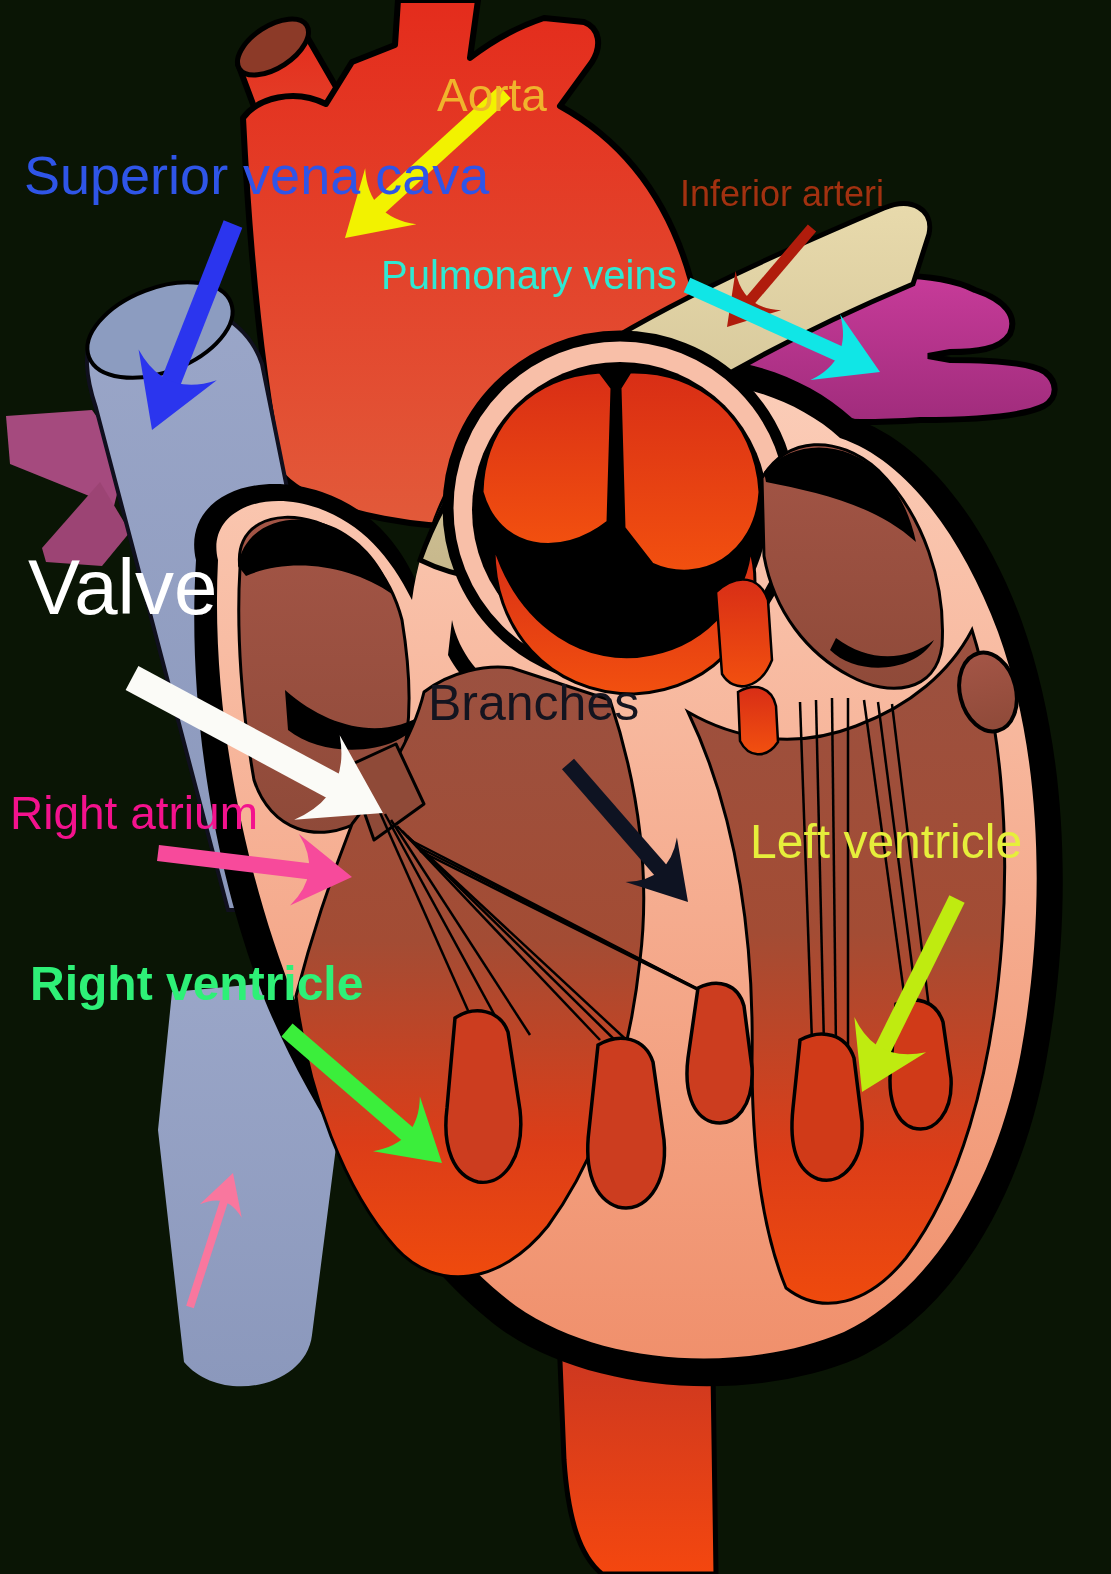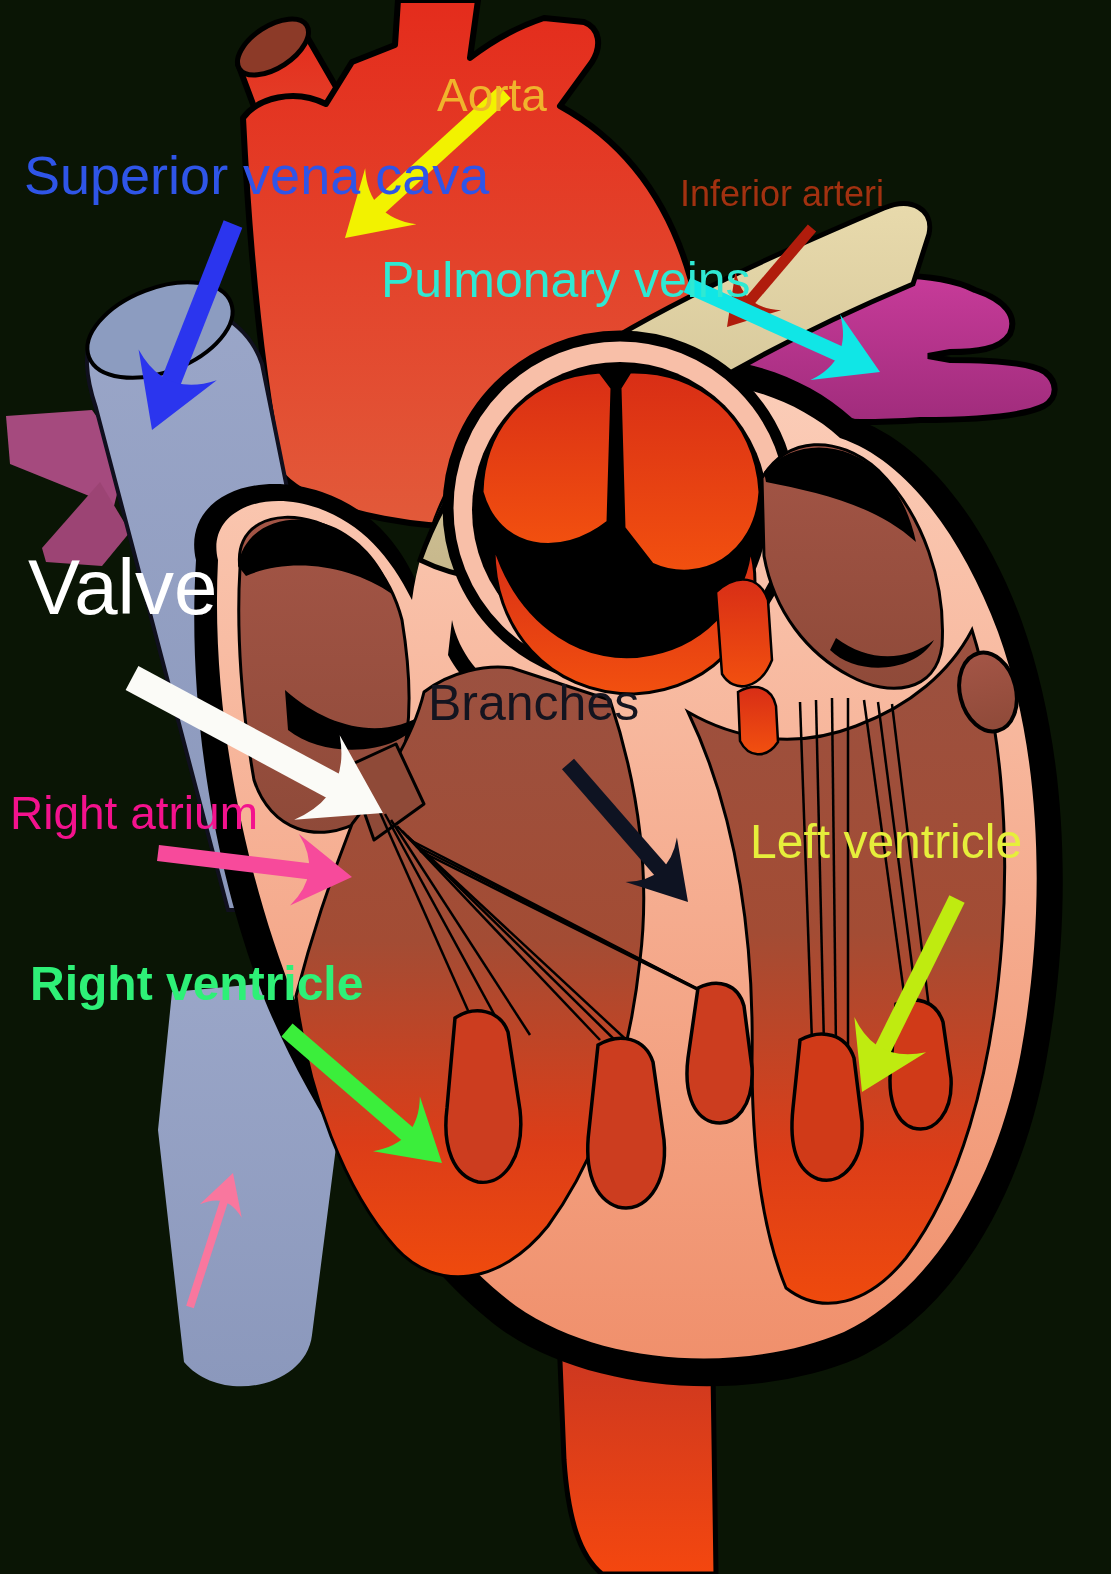--- a/index.html
+++ b/index.html
@@ -14,21 +14,21 @@
   .label{
     position:absolute;
     white-space:nowrap;
     line-height:1;
     letter-spacing:0;
     user-select:none;
   }
   .lbl-aorta            {left:437px;top:52px;  font-size:46px;margin-top:20px;}
   .lbl-svc              {left:24px; top:148px; font-size:54px;}
   .lbl-pa               {left:680px;top:176px; font-size:36px;}
-  .lbl-pv               {left:381px;top:255px; font-size:50px;}
+  .lbl-pv               {left:381px;top:255px; font-size:40px;}
   .lbl-valve            {left:28px; top:548px; font-size:78px;}
   .lbl-branches         {left:428px;top:678px; font-size:50px;}
   .lbl-right-atrium     {left:10px; top:790px; font-size:46px;}
   .lbl-right-ventricle  {left:30px; top:960px; font-size:48px;font-weight:bold;}
   .lbl-left-ventricle   {left:750px;top:818px; font-size:48px;}
   .lbl-ivc              {left:38px; top:1330px;font-size:56px;}
 </style>
 </head>
 <body>
 

